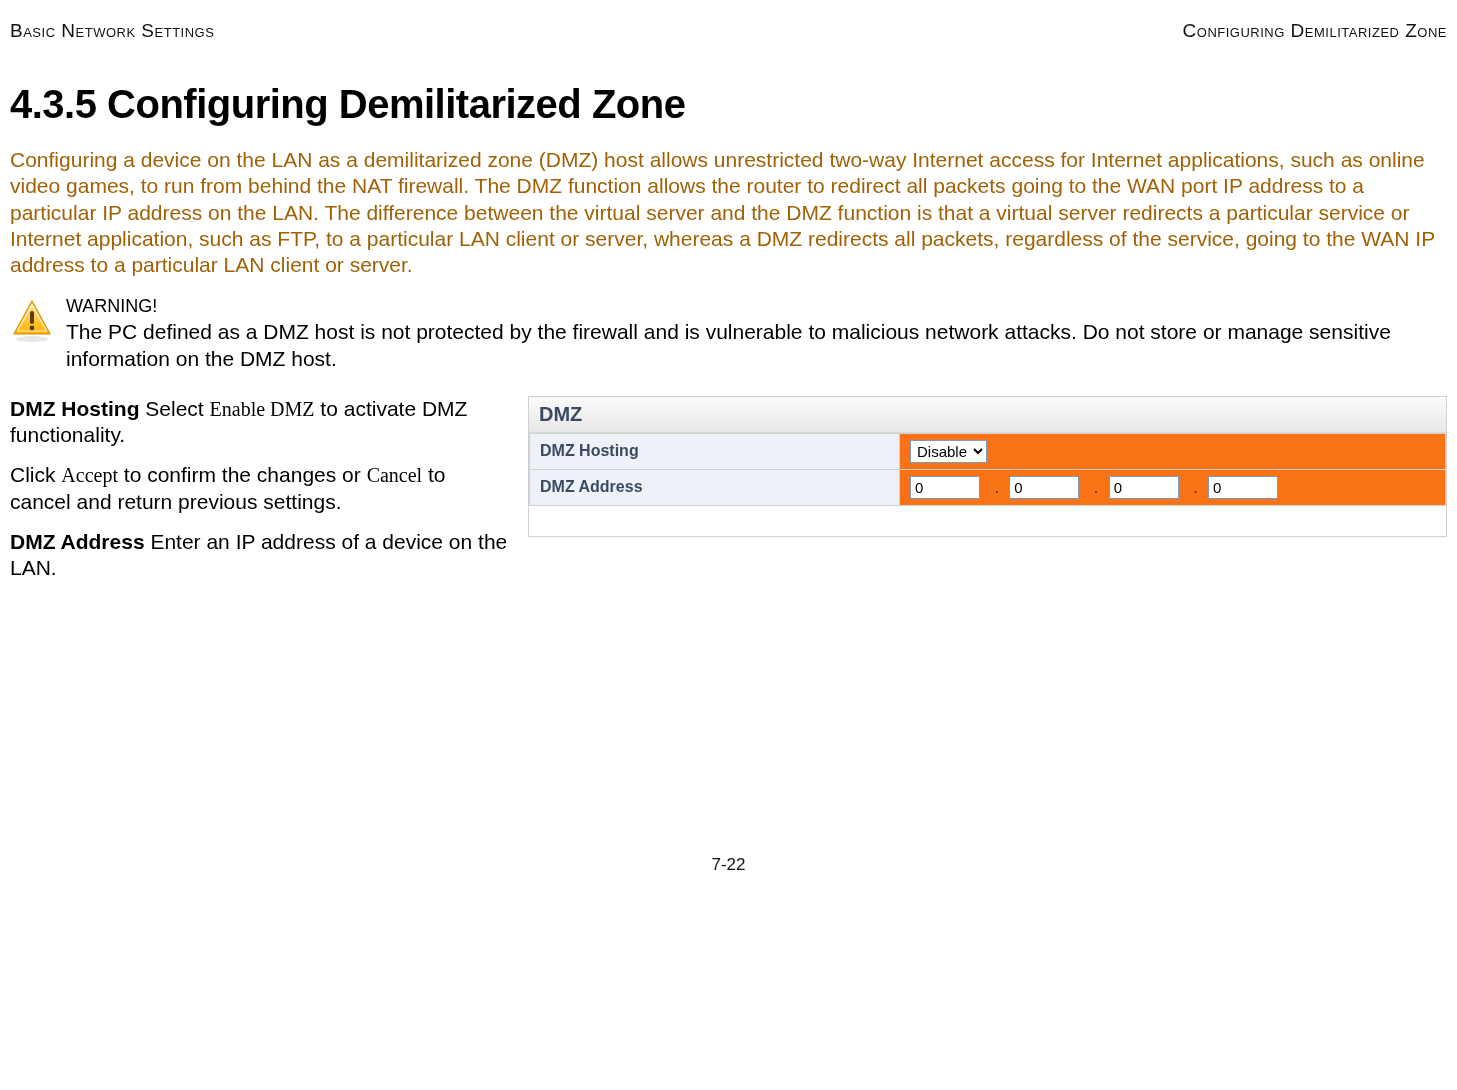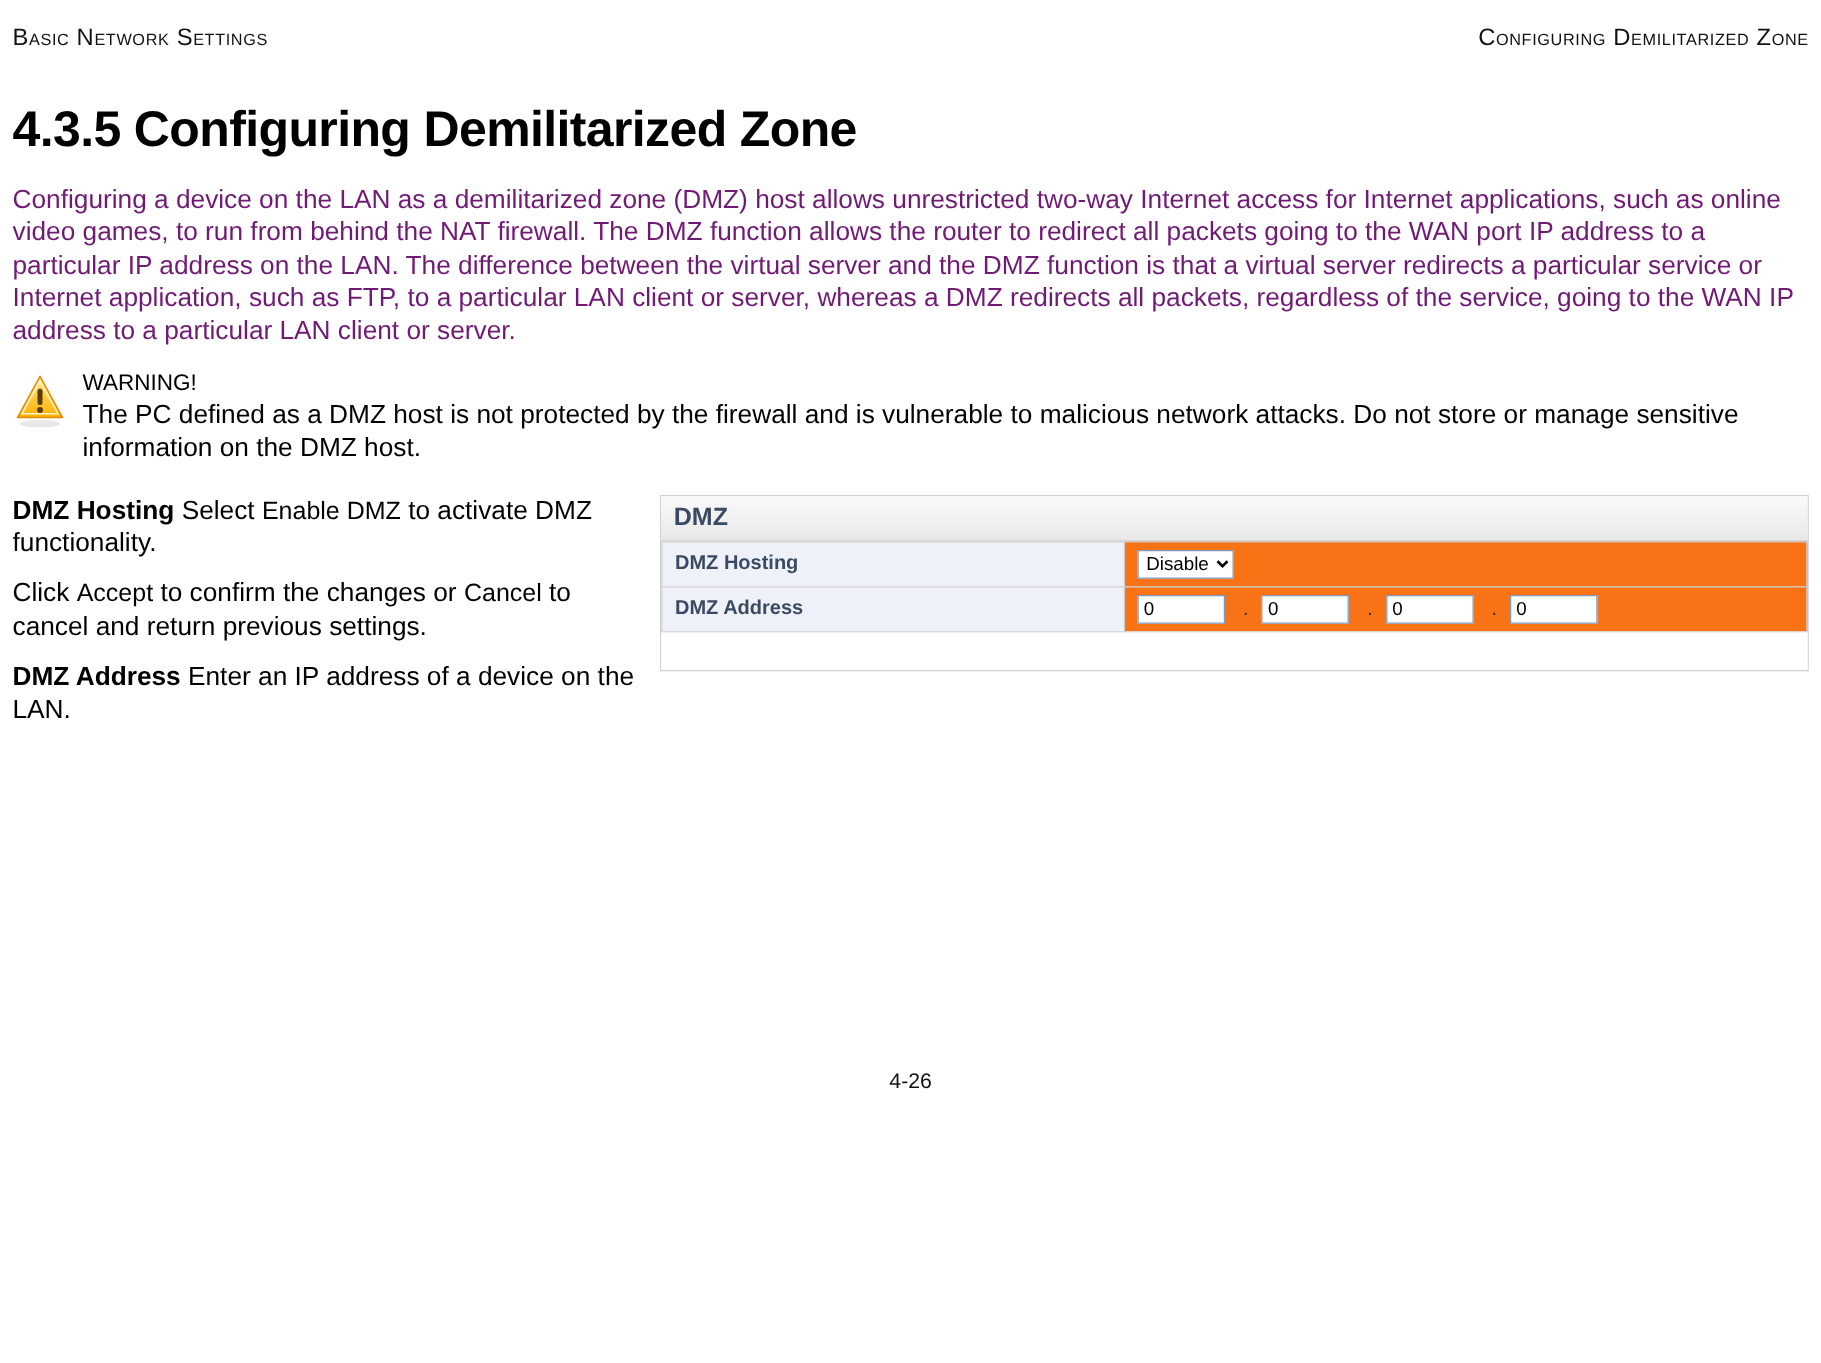--- a/index.html
+++ b/index.html
@@ -24,21 +24,21 @@
     font-family: Verdana, Geneva, sans-serif;
     font-size: 40px;
     font-weight: bold;
     color: #000;
     margin: 30px 0 20px 0;
     letter-spacing: -0.5px;
   }
   .intro {
     font-size: 21px;
     line-height: 1.25;
-    color: #701a75;
+    color: #a16207;
     margin-bottom: 18px;
   }
   .warning-block {
     display: flex;
     align-items: flex-start;
     gap: 12px;
     margin-bottom: 24px;
   }
   .warning-icon {
     flex: 0 0 auto;
@@ -57,21 +57,21 @@
     display: flex;
     align-items: flex-start;
     gap: 18px;
   }
   .leftcol {
     flex: 0 0 500px;
     font-size: 21px;
     line-height: 1.25;
   }
   .leftcol p { margin: 0 0 14px 0; }
-  .tt { font-family: Liberation Sans, sans-serif; font-size: 20px; }
+  .tt { font-family: Liberation Serif, serif; font-size: 20px; }
   .panel {
     flex: 1;
     border: 1px solid #d0d0d0;
     background: #fff;
   }
   .panel-head {
     background: linear-gradient(#fafafa, #e8e8e8);
     border-bottom: 1px solid #d8d8d8;
     padding: 6px 10px;
     color: #3a4a63;
@@ -207,13 +207,13 @@
           <span class="dot">.</span>
           <input class="oct" value="0" style="">
         </td>
       </tr>
     </tbody>
       </table>
     <div class="spacer-under"></div>
   </div>
 </div>
 
-<div class="footer">4-26</div>
+<div class="footer">7-22</div>
 
 </body></html>

